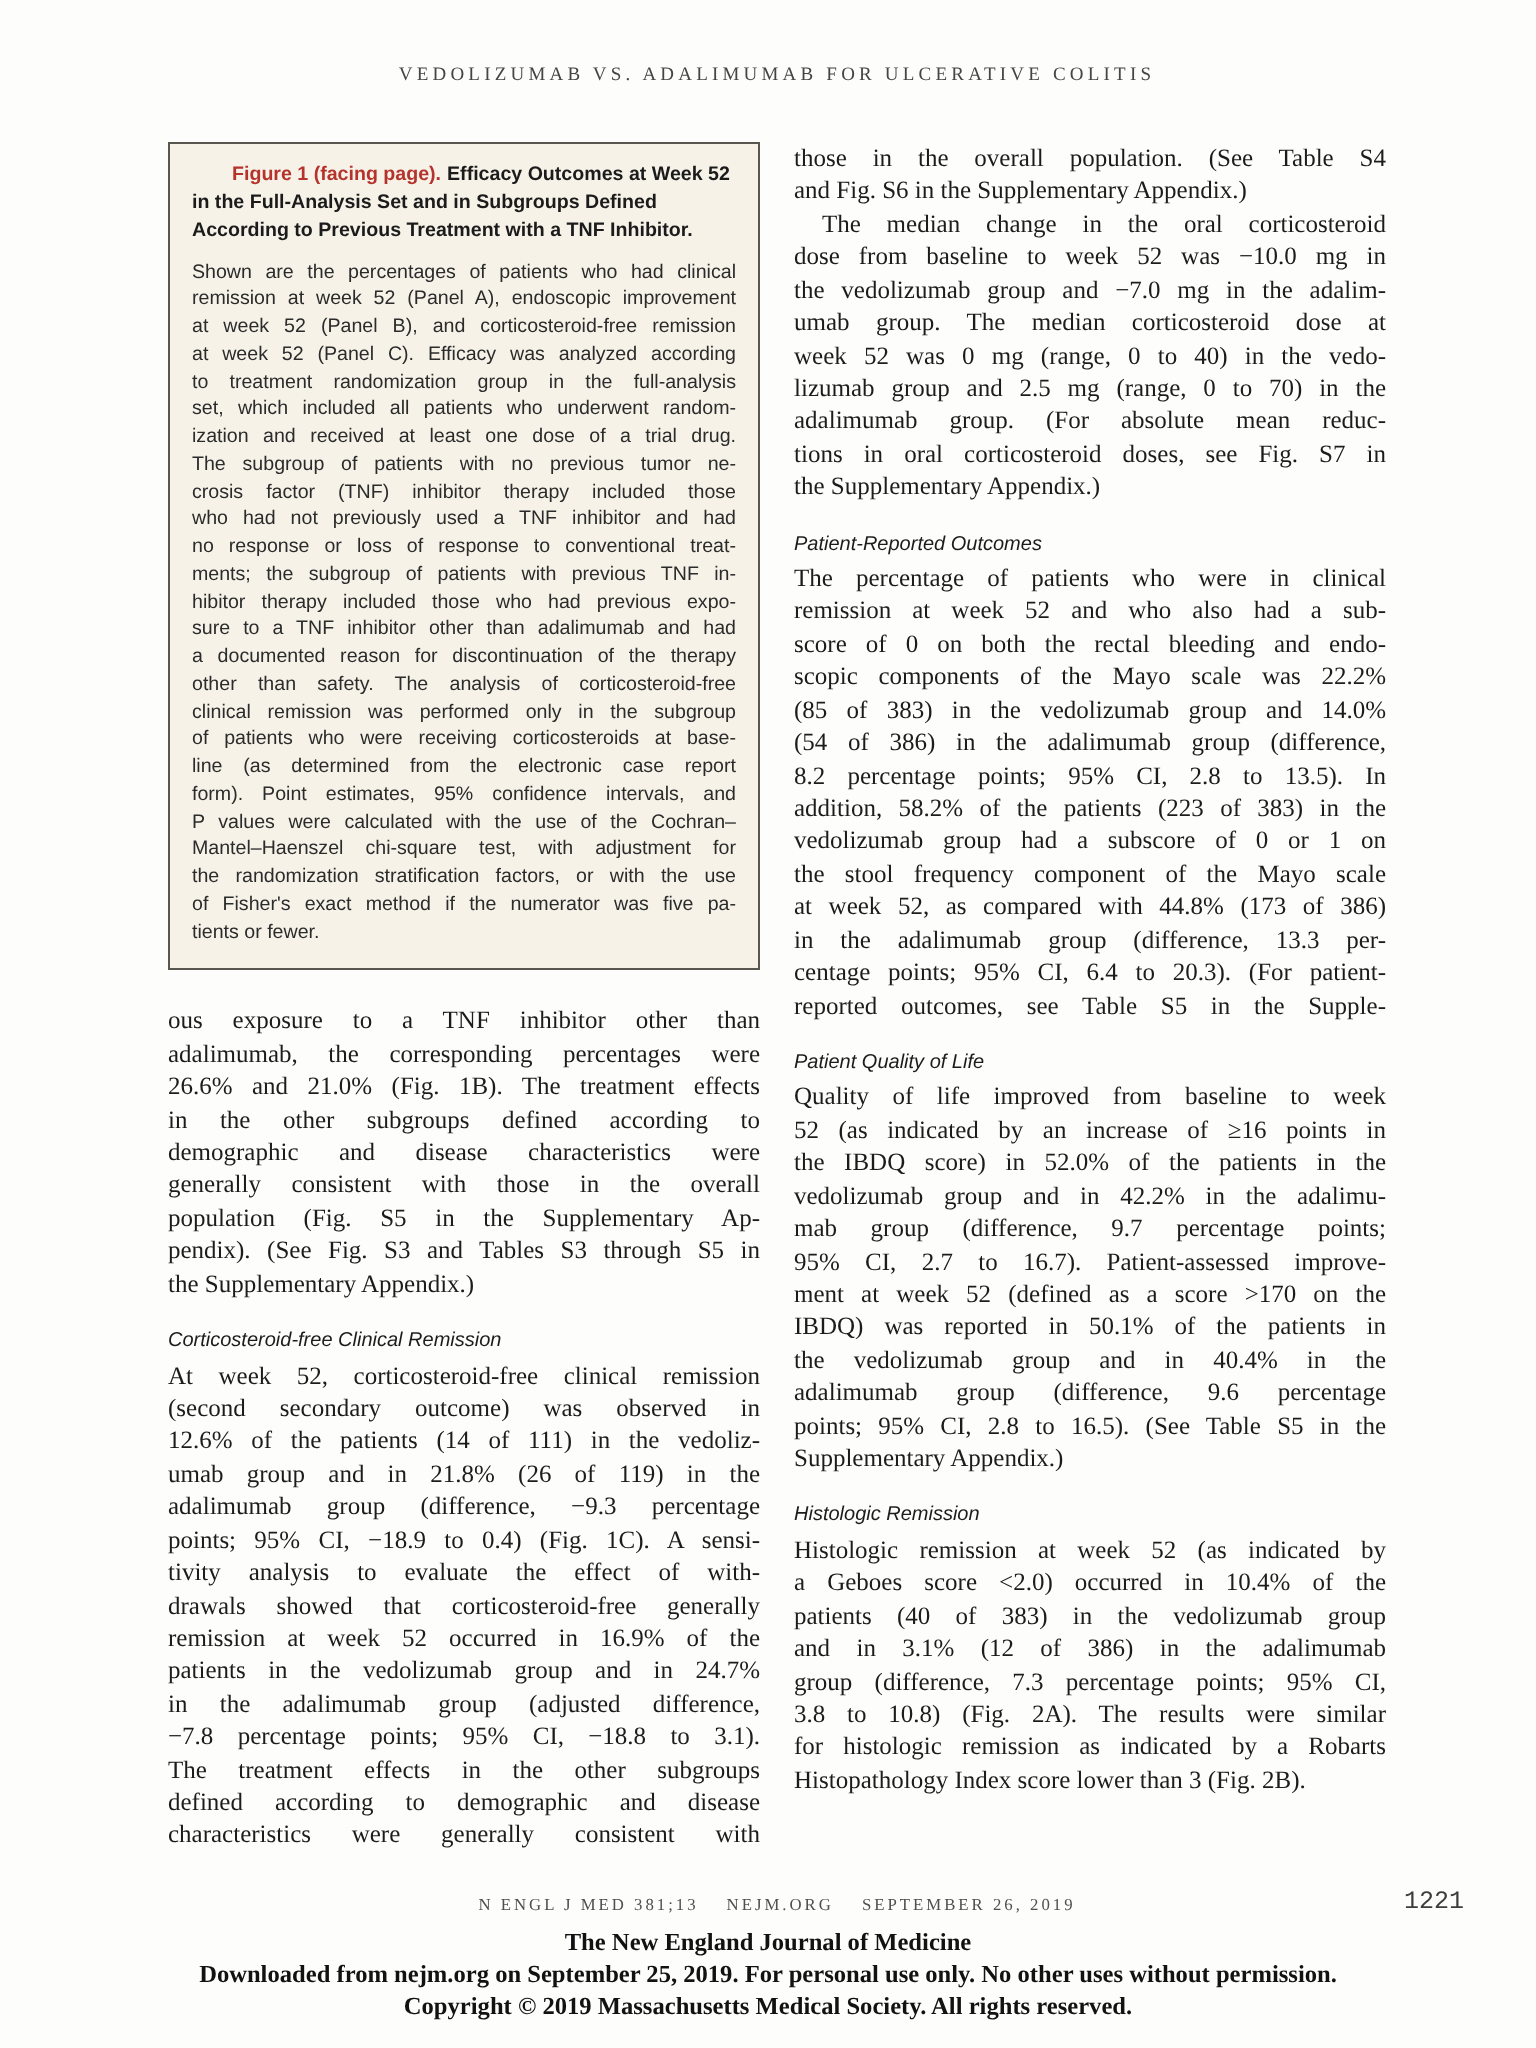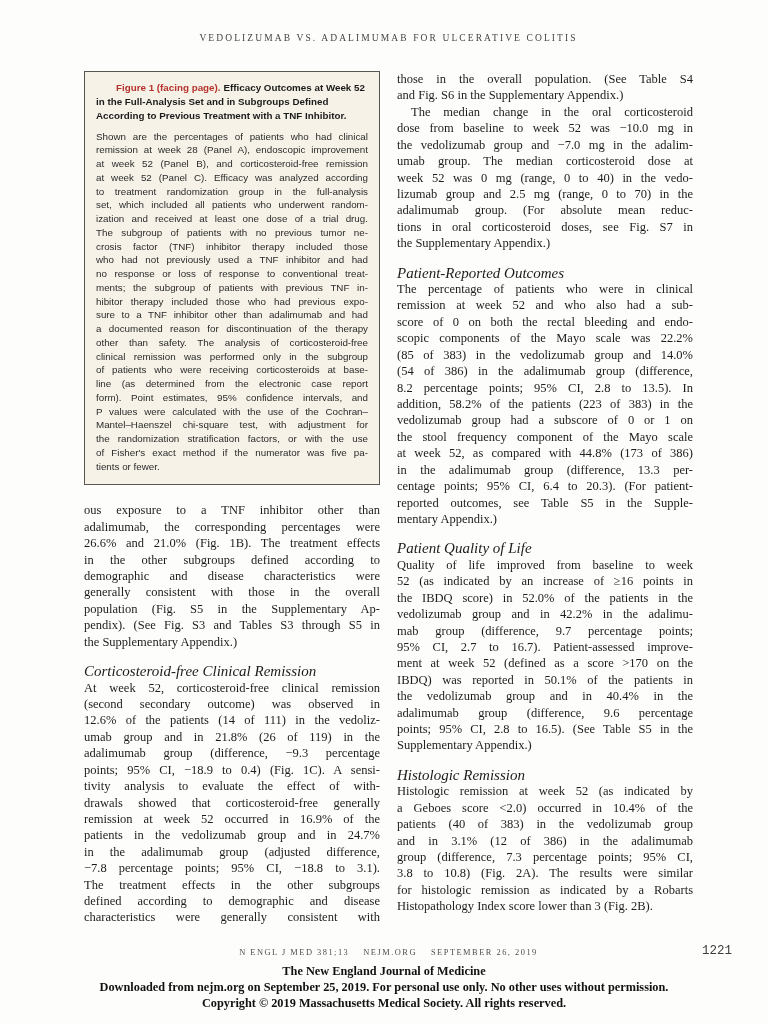--- a/index.html
+++ b/index.html
@@ -46,22 +46,22 @@
   .para .line{
     font-size:12.5px;line-height:16.42px;color:#1c1c1c;
     text-align:justify;text-align-last:justify;
     white-space:normal;
   }
   .para .line.last{text-align-last:left;}
   .para .line.indent{text-indent:14px;}
   .para.after-box{margin-top:17px;}
   .section-heading{
     margin-top:13px;
-    font-family:Liberation Serif, serif;font-style:italic;
-    font-size:15px;line-height:16.42px;color:#1c1c1c;
+    font-family:Liberation Sans, sans-serif;font-style:italic;
+    font-size:10px;line-height:16.42px;color:#1c1c1c;
   }
   
   .journal-line{
     position:absolute;top:948px;left:84px;width:609px;
     text-align:center;font-size:8.4px;letter-spacing:1.5px;
     color:#4f4f4f;font-family:"Liberation Serif",serif;
   }
   .journal-line span{margin:16px 7px;}
   .page-number{
     position:absolute;top:944px;right:36px;
@@ -85,21 +85,21 @@
     <div class="figure-box">
       <div class="box-title-line">
         <span class="red">Figure 1 (facing page).</span><span class="rest">Efficacy Outcomes at Week 52</span>
       </div>
       <div class="box-title-line">
           <div class="line" style="text-align-last: left;">in the Full-Analysis Set and in Subgroups Defined</div>
           <div class="line last" style="text-align-last: left;">According to Previous Treatment with a TNF Inhibitor.</div>
         </div>
       <div class="box-body">
           <div class="line">Shown are the percentages of patients who had clinical</div>
-          <div class="line">remission at week 28 (Panel A), endoscopic improvement</div>
+          <div class="line">remission at week 52 (Panel A), endoscopic improvement</div>
           <div class="line">at week 52 (Panel B), and corticosteroid-free remission</div>
           <div class="line">at week 52 (Panel C). Efficacy was analyzed according</div>
           <div class="line">to treatment randomization group in the full-analysis</div>
           <div class="line">set, which included all patients who underwent random-</div>
           <div class="line">ization and received at least one dose of a trial drug.</div>
           <div class="line">The subgroup of patients with no previous tumor ne-</div>
           <div class="line">crosis factor (TNF) inhibitor therapy included those</div>
           <div class="line">who had not previously used a TNF inhibitor and had</div>
           <div class="line">no response or loss of response to conventional treat-</div>
           <div class="line">ments; the subgroup of patients with previous TNF in-</div>
@@ -182,21 +182,20 @@
         <div class="line">(85 of 383) in the vedolizumab group and 14.0%</div>
         <div class="line">(54 of 386) in the adalimumab group (difference,</div>
         <div class="line">8.2 percentage points; 95% CI, 2.8 to 13.5). In</div>
         <div class="line">addition, 58.2% of the patients (223 of 383) in the</div>
         <div class="line">vedolizumab group had a subscore of 0 or 1 on</div>
         <div class="line">the stool frequency component of the Mayo scale</div>
         <div class="line">at week 52, as compared with 44.8% (173 of 386)</div>
         <div class="line">in the adalimumab group (difference, 13.3 per-</div>
         <div class="line">centage points; 95% CI, 6.4 to 20.3). (For patient-</div>
         <div class="line">reported outcomes, see Table S5 in the Supple-</div>
-        <div class="line last">mentary Appendix.)</div>
       </div>
 
     <div class="section-heading">Patient Quality of Life</div>
 
     <div class="para">
         <div class="line">Quality of life improved from baseline to week</div>
         <div class="line">52 (as indicated by an increase of ≥16 points in</div>
         <div class="line">the IBDQ score) in 52.0% of the patients in the</div>
         <div class="line">vedolizumab group and in 42.2% in the adalimu-</div>
         <div class="line">mab group (difference, 9.7 percentage points;</div>

